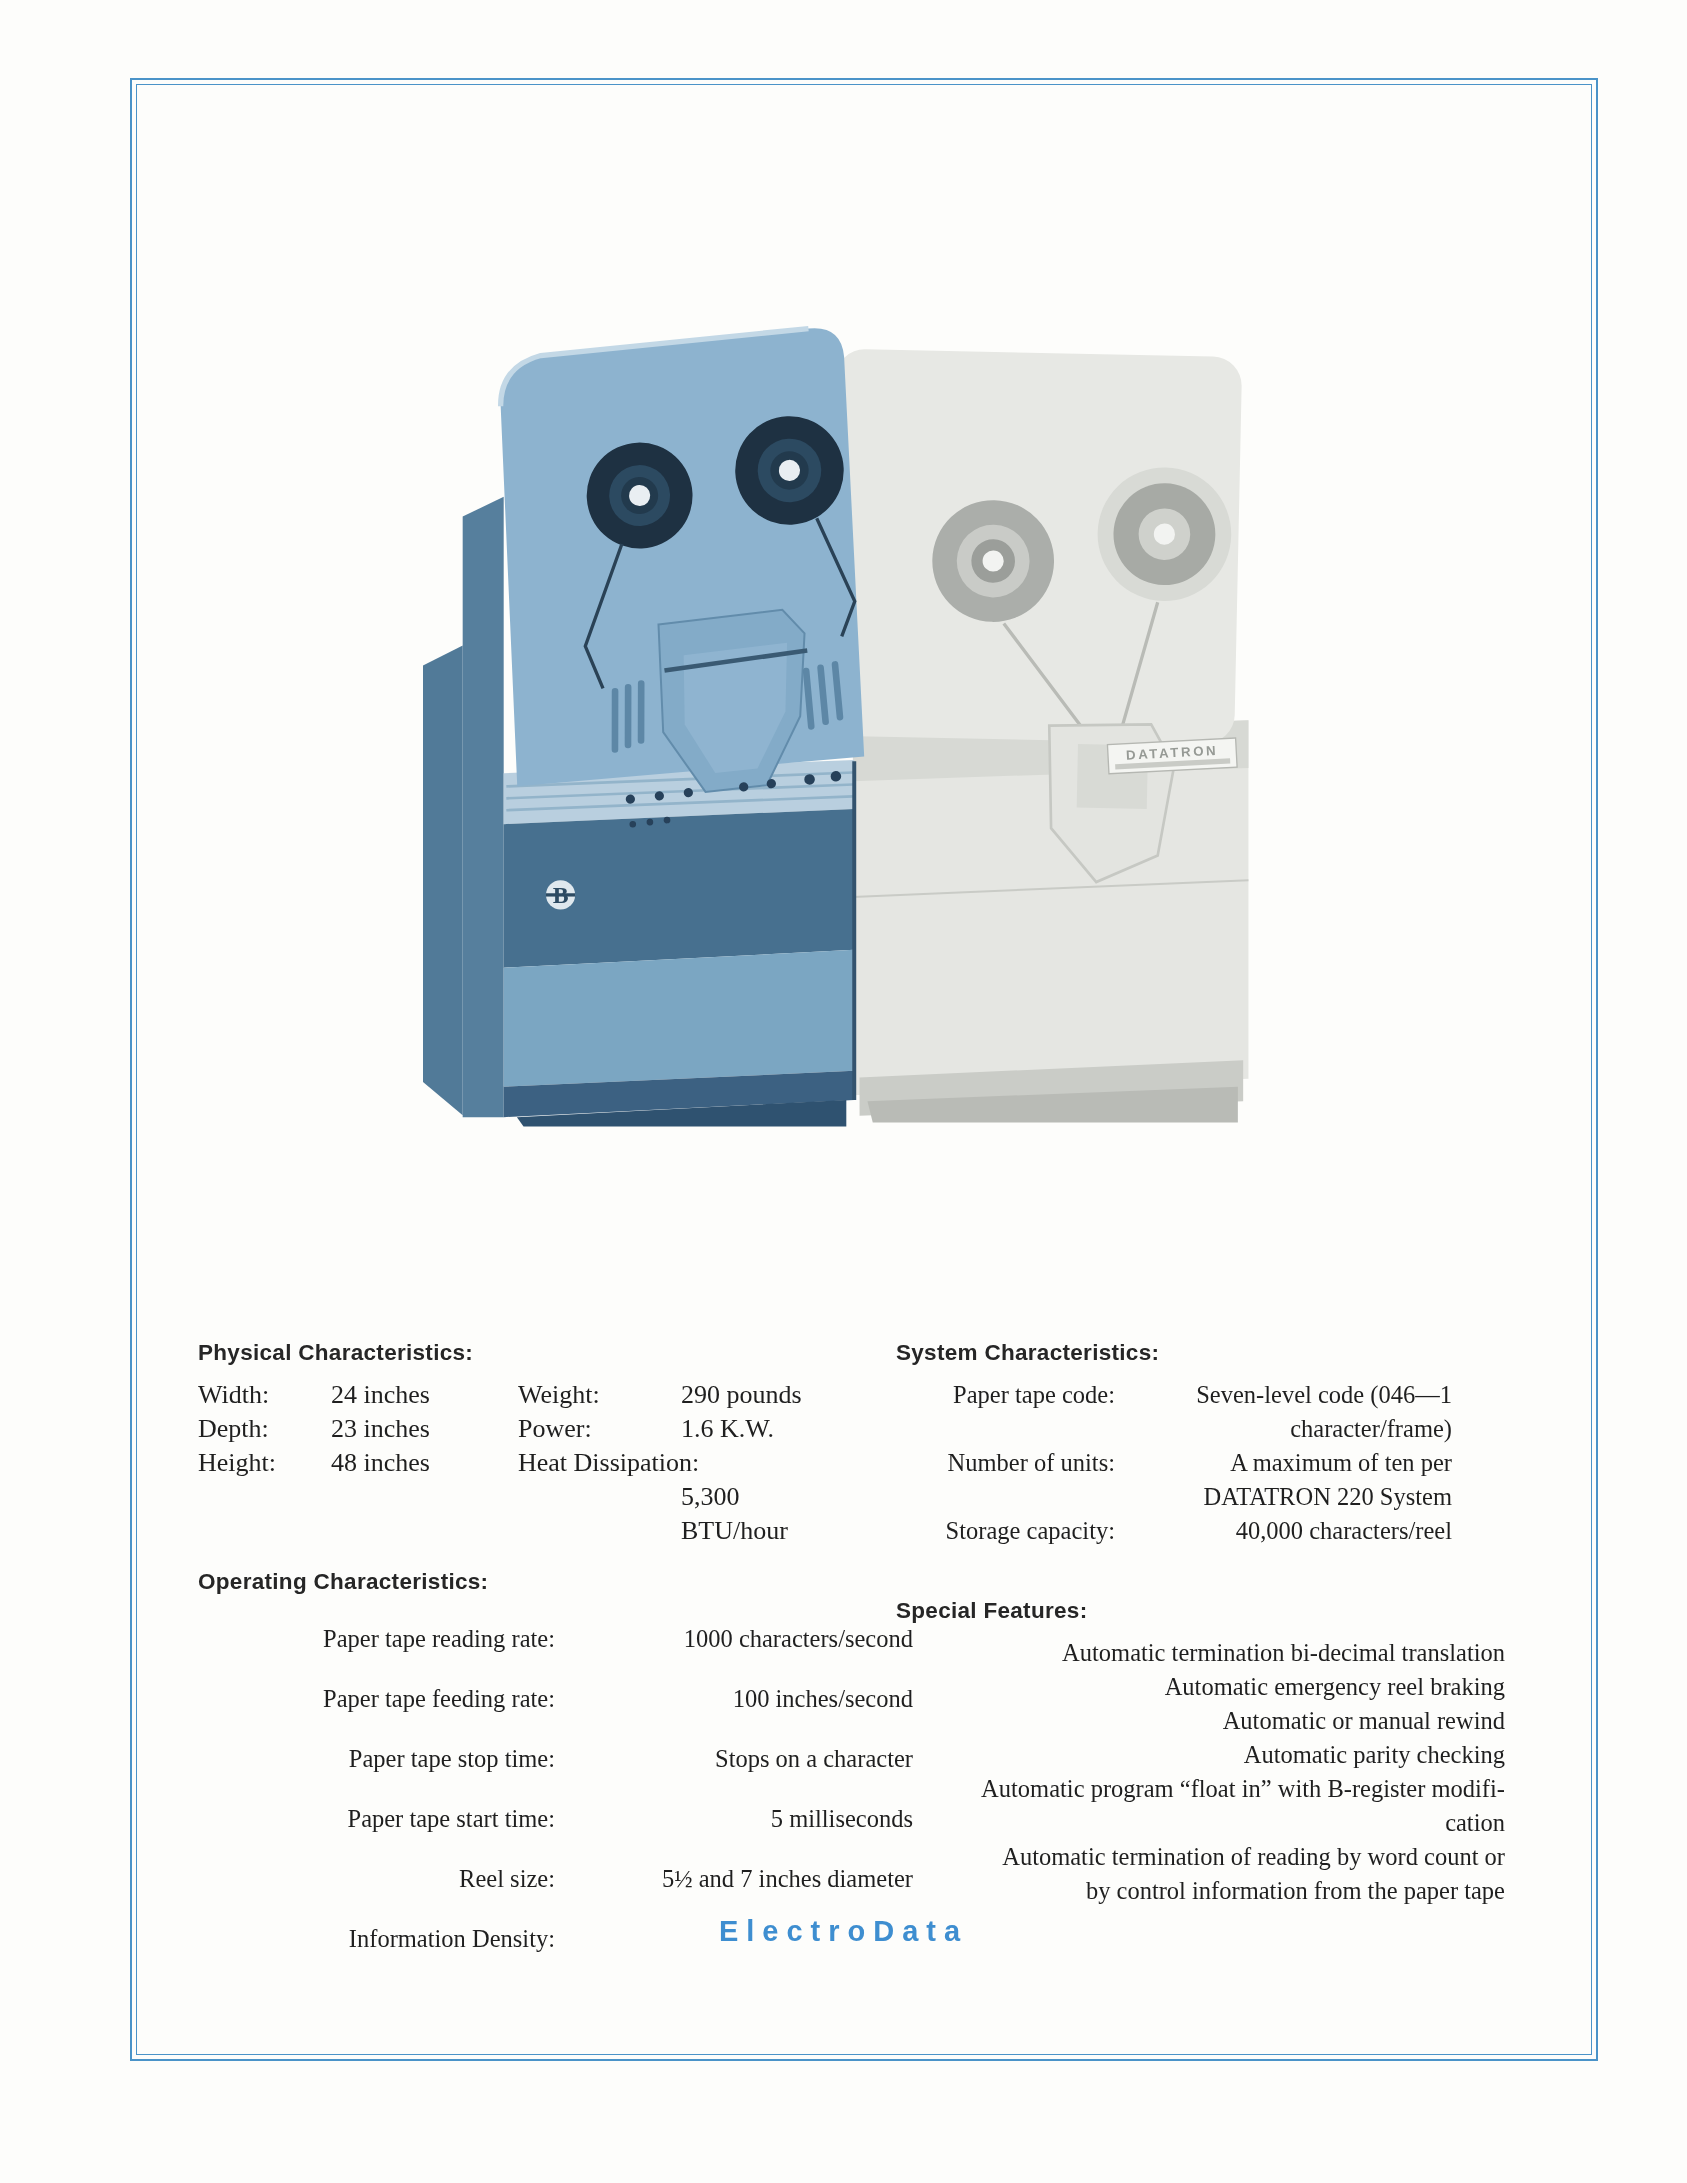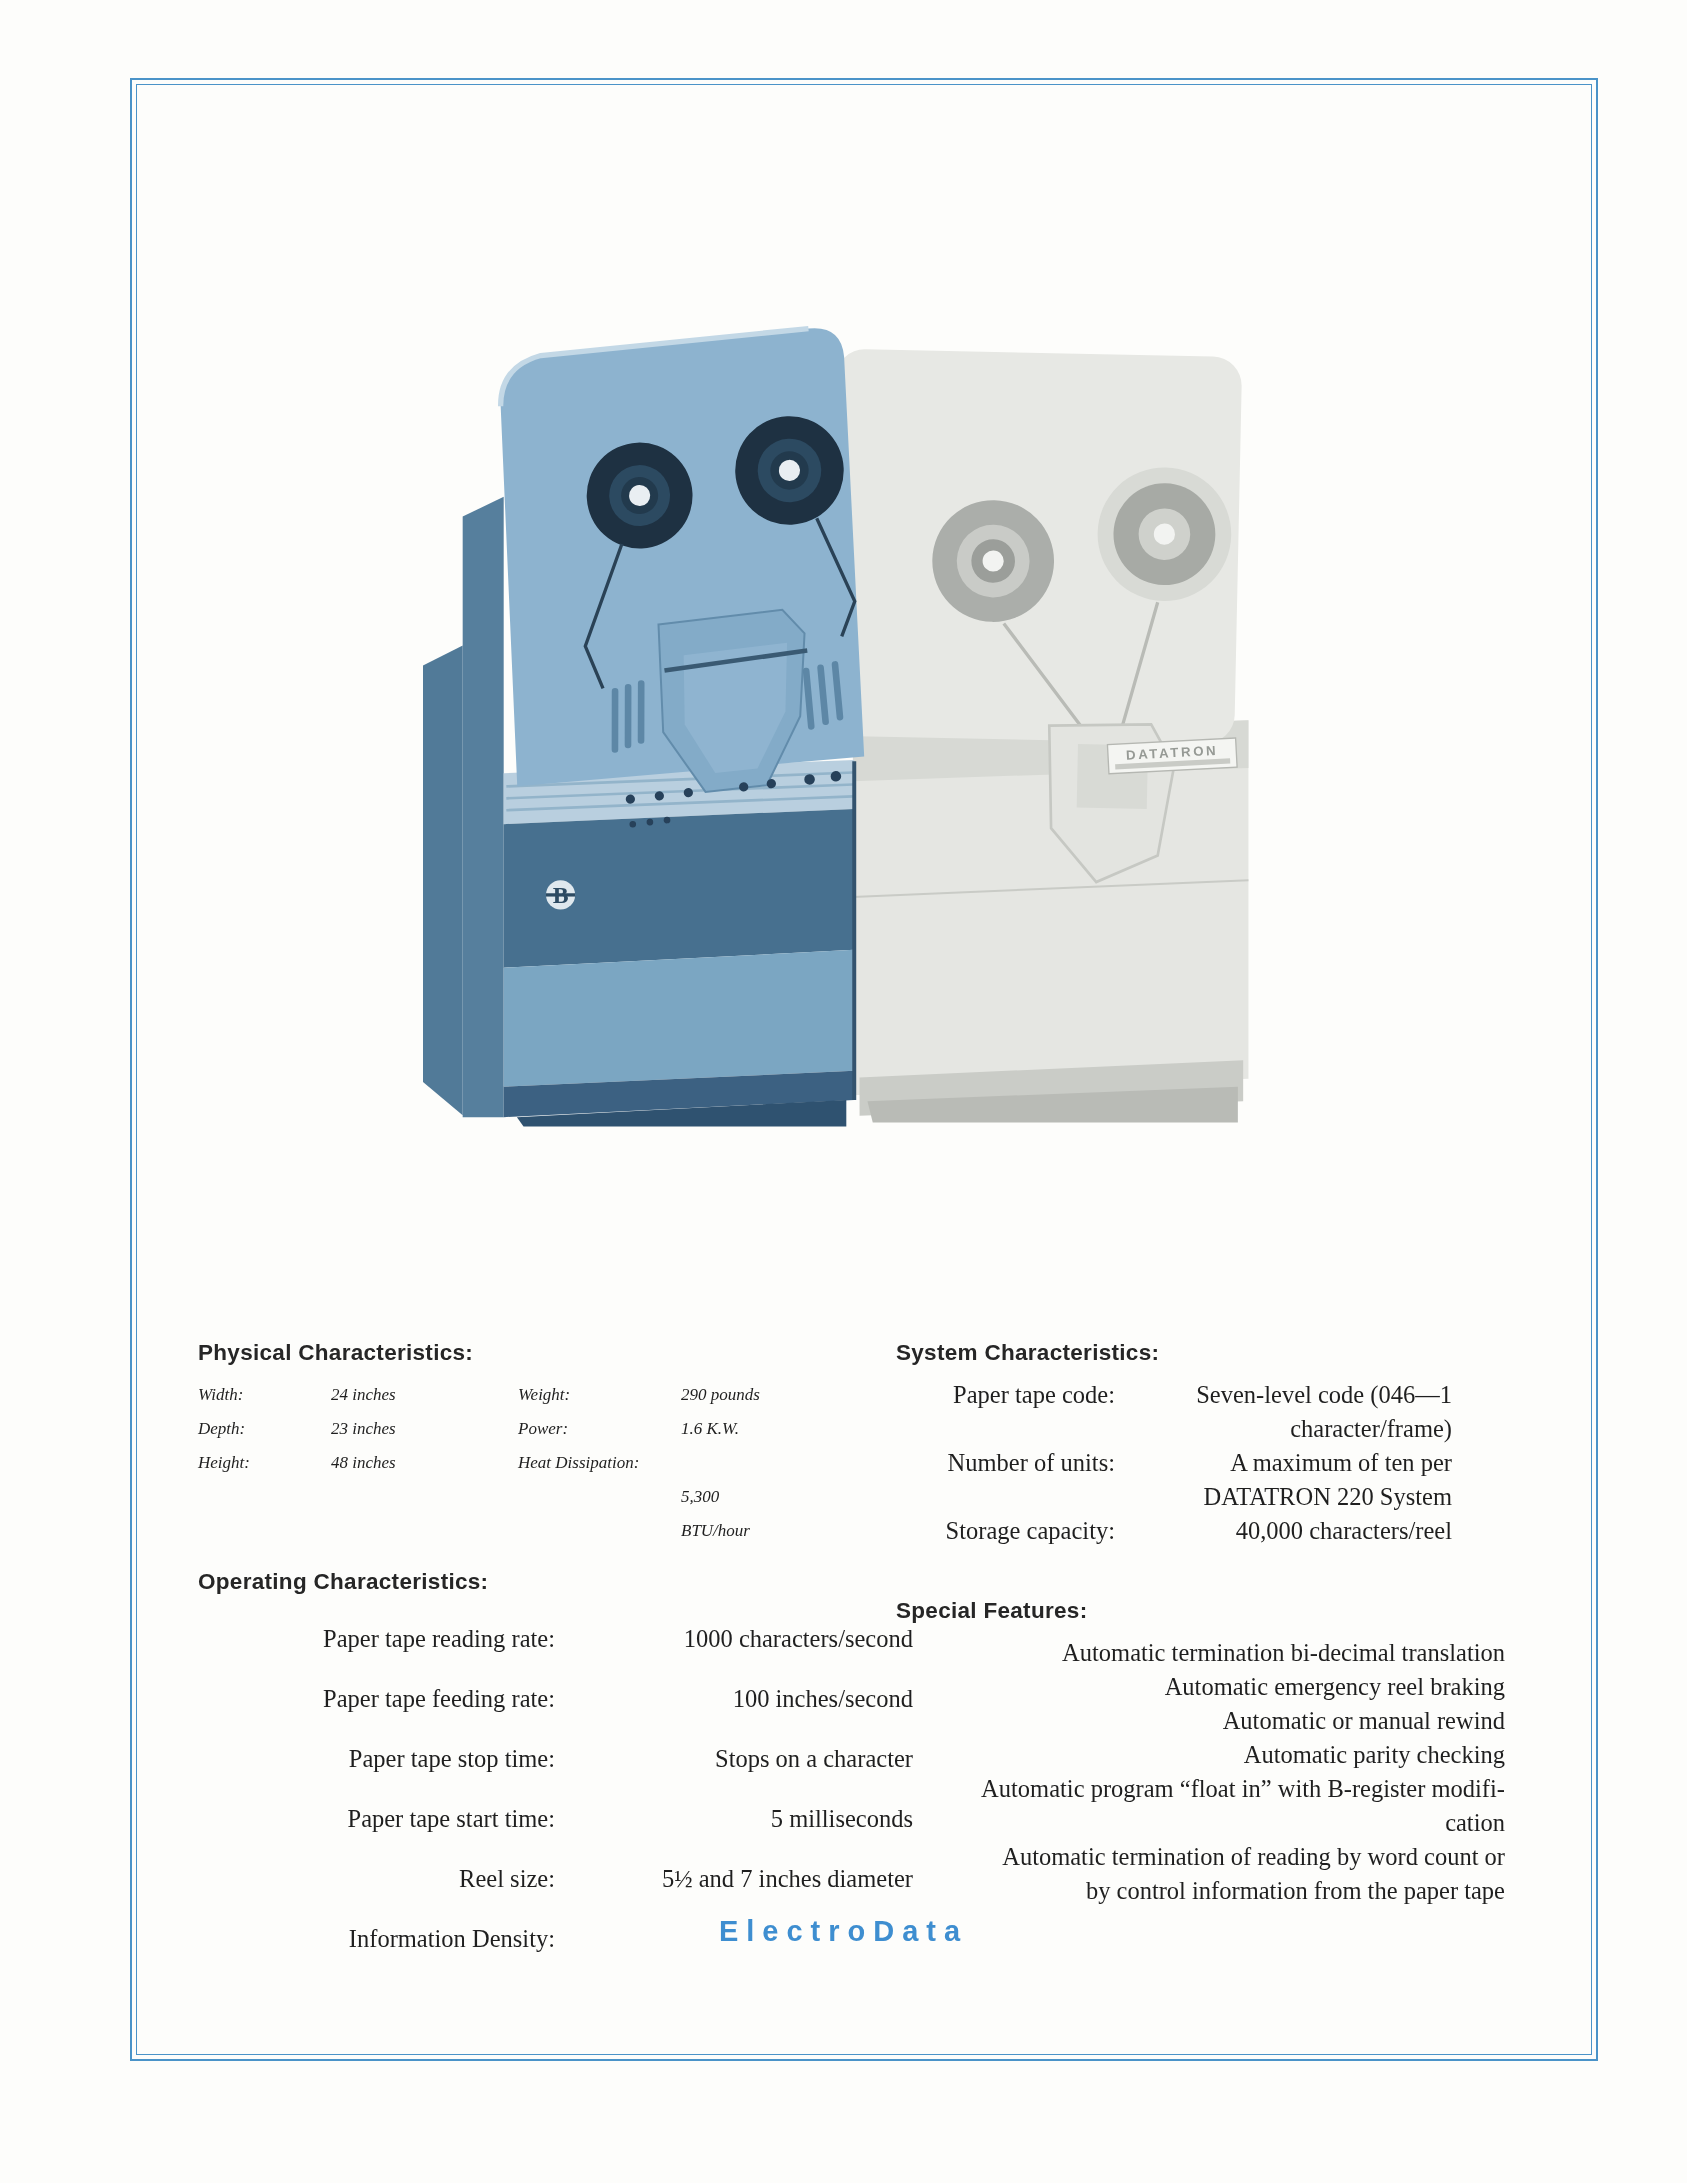--- a/index.html
+++ b/index.html
@@ -31,21 +31,21 @@
     font-family:"Liberation Sans", sans-serif; font-weight:bold;
     font-size:22.5px; color:#262626; letter-spacing:0.3px;
     line-height:29px; margin-bottom:10.6px; white-space:nowrap;
   }
   .serif-line{ font-size:24.5px; line-height:34px; white-space:nowrap;text-align:right; }
 
   .physical{ position:absolute; left:198px; top:1338px; width:675px; }
   .phys-grid{
     display:grid; grid-template-columns:133px 187px 163px auto;
   }
-  .phys-grid > div{ font-size:17px; line-height:34px; white-space:nowrap;font-style:italic; }
+  .phys-grid > div{ font-size:26px; line-height:34px; white-space:nowrap; }
   .span2{ grid-column:3 / 5; }
   .col4{ grid-column:4; }
 
   .operating{ position:absolute; left:198px; top:1567px; width:715px; }
   .op-row{ display:grid; grid-template-columns:357px auto;margin-top:26px; }
 
   .system{ position:absolute; left:896px; top:1338px; width:556px; }
   .sys-row{ display:grid; grid-template-columns:219px auto; }
   .sys-indent{ padding-left:8px; }
 

